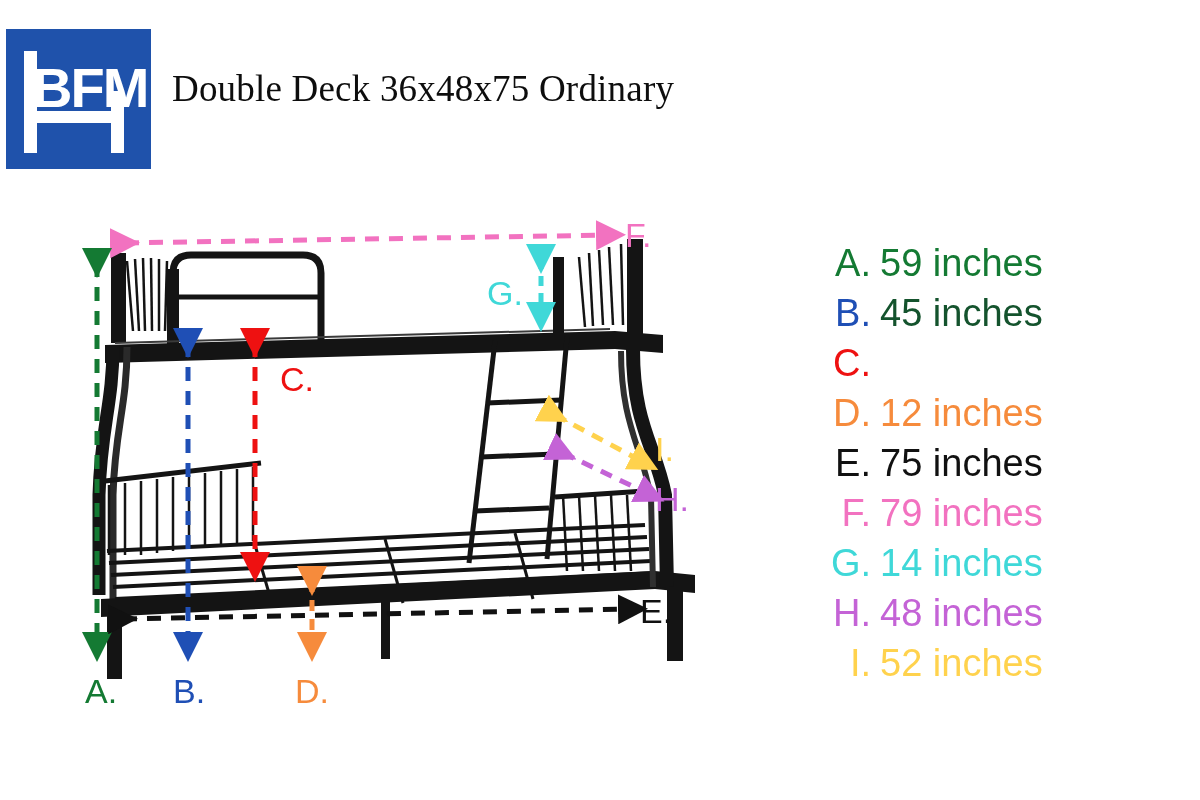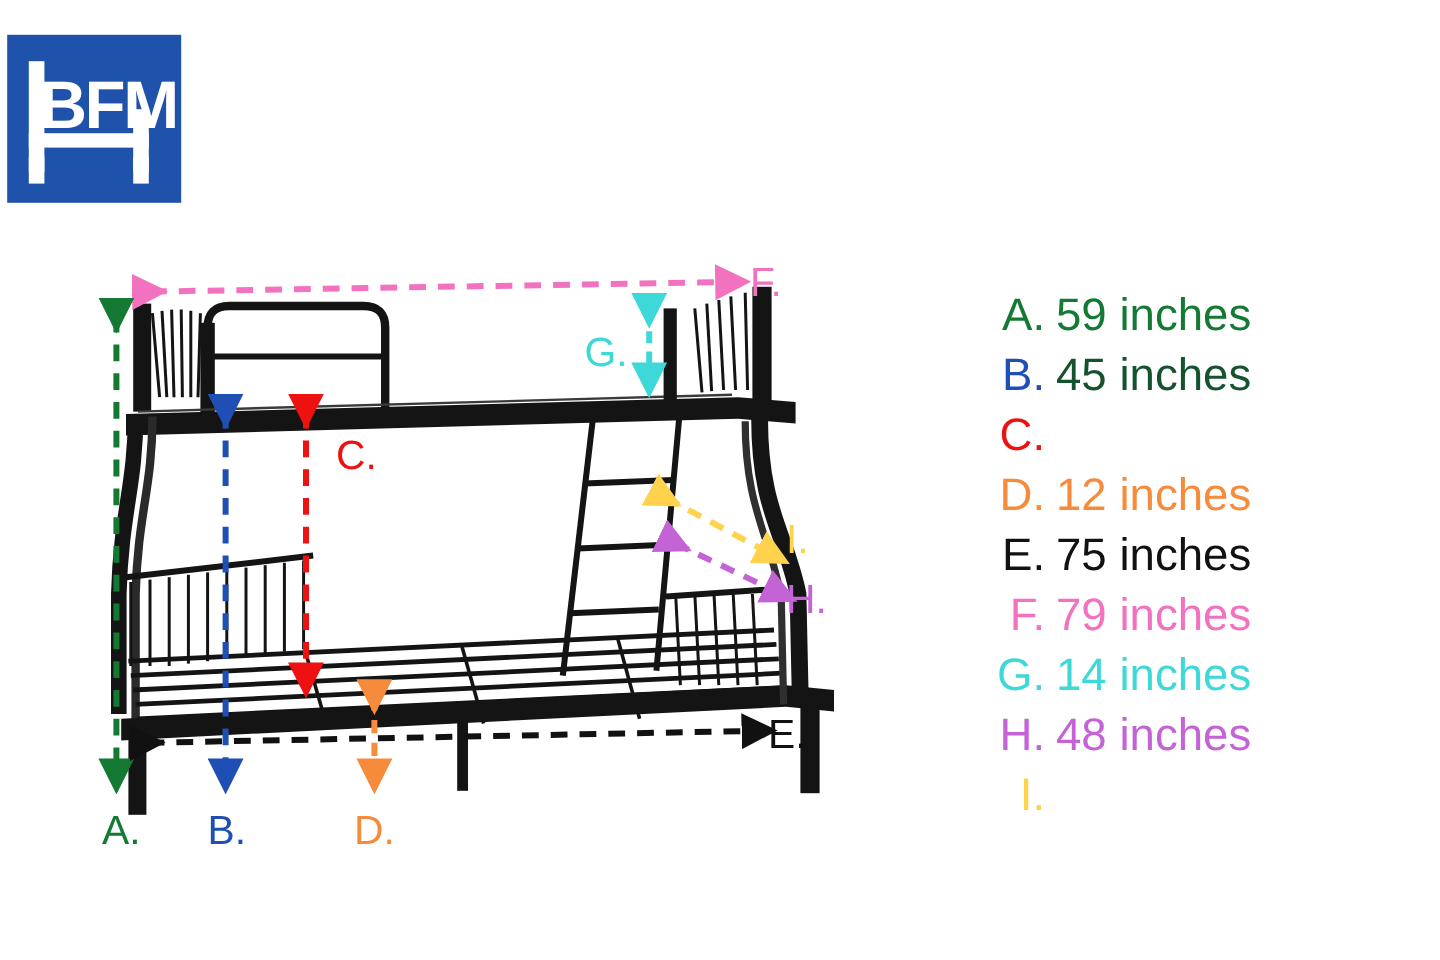--- a/index.html
+++ b/index.html
@@ -81,20 +81,21 @@
 
         <rect x="18" y="22" width="13" height="92" fill="#ffffff"></rect>
         <rect x="18" y="82" width="100" height="12" fill="#ffffff"></rect>
         <rect x="105" y="62" width="13" height="52" fill="#ffffff"></rect>
         <rect x="18" y="102" width="13" height="22" fill="#ffffff"></rect>
         <rect x="105" y="102" width="13" height="22" fill="#ffffff"></rect>
         <text x="26" y="78" font-family="Liberation Sans, sans-serif" font-size="56" font-weight="bold" fill="#ffffff" letter-spacing="-2">BFM</text>
       </svg>
     </div>
 
+    <div id="page-title">Double Deck 36x48x75 Ordinary</div>
   </div>
 
   <div id="diagram">
     <svg width="700" height="530" viewBox="0 0 700 530">
       <defs>
         <marker id="ah-green" markerWidth="6" markerHeight="6" refX="3" refY="3" orient="auto">
           <path d="M0,0 L6,3 L0,6 z" fill="#147a33"></path>
         </marker>
         <marker id="ah-blue" markerWidth="6" markerHeight="6" refX="3" refY="3" orient="auto">
           <path d="M0,0 L6,3 L0,6 z" fill="#1f4fb5"></path>
@@ -295,16 +296,17 @@
       <span class="legend-val" style="color:#3fd8d8">14 inches</span>
     </div>
 
     <div class="legend-row">
       <span class="legend-key" style="color:#c463d6">H.</span>
       <span class="legend-val" style="color:#c463d6">48 inches</span>
     </div>
 
     <div class="legend-row">
       <span class="legend-key" style="color:#ffd24d">I.</span>
+      <span class="legend-val" style="color:#ffd24d">52 inches</span>
     </div>
   </div>
 
 </div>
 
 </body></html>

